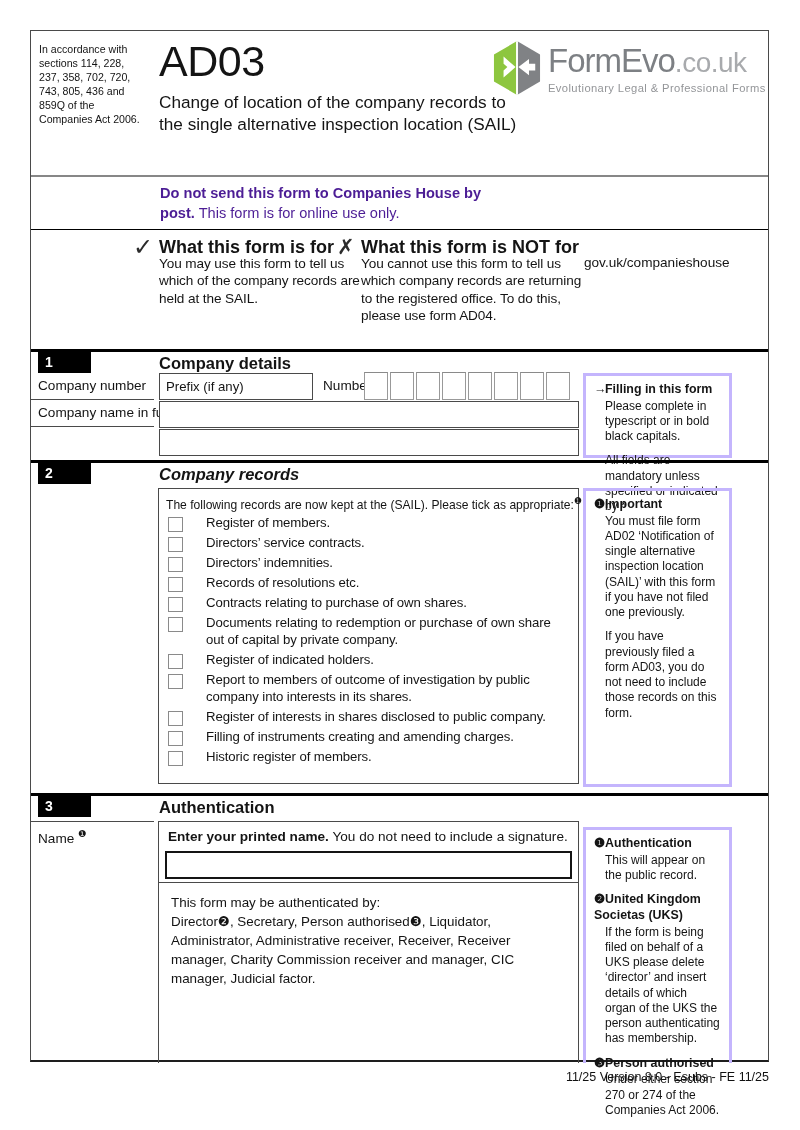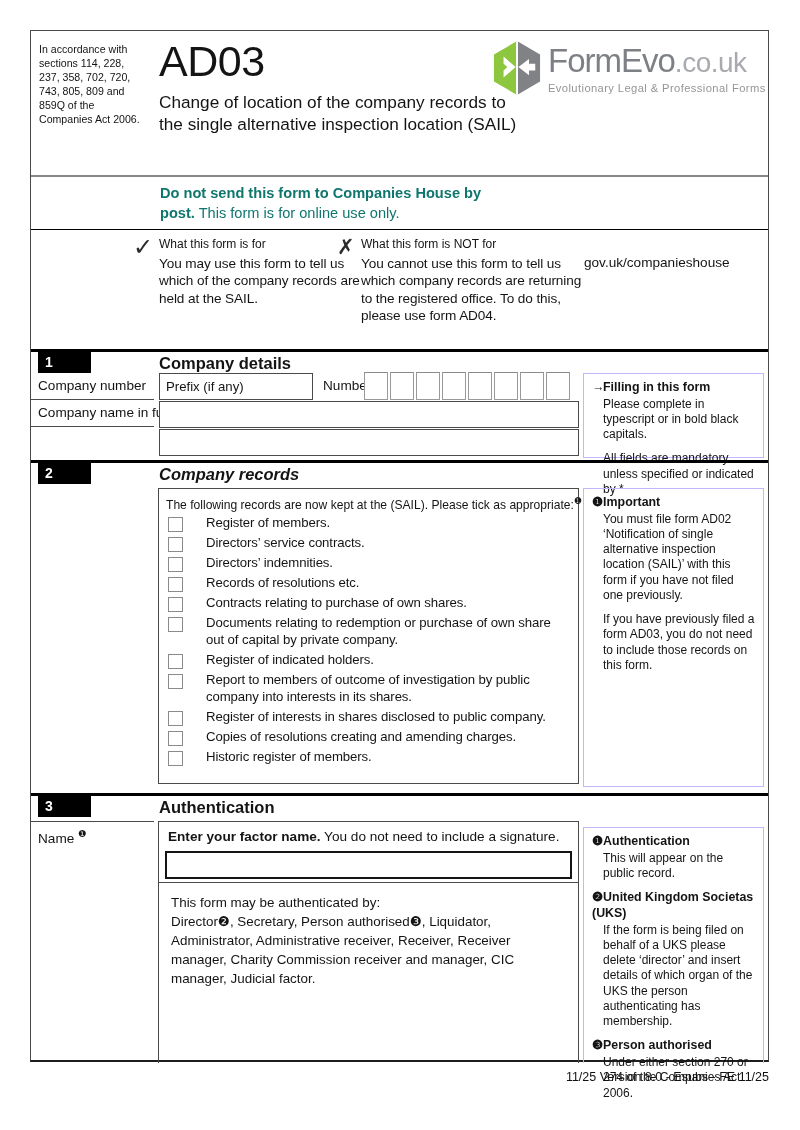--- a/index.html
+++ b/index.html
@@ -15,28 +15,28 @@
   .form-title{left:128px;top:60px;width:368px;font-size:17.2px;line-height:1.3;}
   .logo{left:462px;top:10px;width:276px;height:62px;display:flex;align-items:flex-start;}
   .logo svg{width:48px;height:54px;flex:none;margin-right:7px;}
   .logo-text{padding-top:3px;}
   .logo-name{font-size:33px;font-weight:normal;color:#7d8084;letter-spacing:-1px;line-height:1;}
   .logo-suffix{font-size:28px;font-weight:normal;color:#a8aaad;letter-spacing:-0.5px;}
   .logo-tagline{font-size:11.2px;color:#939598;letter-spacing:0.4px;margin-top:3px;}
 
   .rule-gray{left:0;top:144px;width:100%;height:2px;background:#878787;}
   .rule-thin{left:0;top:198px;width:100%;height:1px;background:#000;}
-  .notice{left:129px;top:153px;width:334px;font-size:14.6px;line-height:1.35;color:#0f766e;}
+  .notice{left:129px;top:153px;width:334px;font-size:14.6px;line-height:1.35;color:#4c1d95;}
   .notice b{font-weight:bold;}
 
   
   .big-icon{font-weight:bold;color:#2b2b2b;font-family:"DejaVu Sans",sans-serif;}
   .check-icon{left:102px;top:202px;font-size:24px;}
   .x-icon{left:306px;top:204px;font-size:21px;}
-  .info-title{font-size:12px;font-weight:normal;}
+  .info-title{font-size:18px;font-weight:bold;}
   .info-body{font-size:13.6px;line-height:1.28;letter-spacing:-0.1px;}
   .for-title{left:128px;top:206px;}
   .for-body{left:128px;top:224px;width:208px;}
   .notfor-title{left:330px;top:206px;}
   .notfor-body{left:330px;top:224px;width:230px;}
   .further{left:553px;top:206px;width:186px;font-size:13.6px;line-height:1.28;}
 
   
   .sec-rule{left:0;width:100%;height:3px;background:#000;}
   .sec-badge{left:7px;width:53px;height:21px;background:#000;color:#fff;font-size:14px;
@@ -50,21 +50,21 @@
   
   .prefix-box{left:128px;top:342px;width:154px;height:27px;border:1px solid #4a4a4a;
               box-sizing:border-box;font-size:13.2px;padding:5px 6px;}
   .number-label{left:292px;top:347px;font-size:13.6px;}
   .digit-cells{left:333px;top:341px;display:flex;gap:2px;}
   .digit-cell{width:24px;height:28px;border:1px solid #999;border-top-color:#8a8a8a;
               background:#fff;box-sizing:border-box;}
   .input-row{left:128px;width:420px;height:27px;border:1px solid #4a4a4a;box-sizing:border-box;background:#fff;}
 
   
-  .note-box{left:552px;width:181px;border:1px solid #c4b5fd;box-sizing:border-box;
+  .note-box{left:552px;width:149px;border:3px solid #c4b5fd;box-sizing:border-box;
             padding:6px 8px;font-size:12px;line-height:1.27;}
   .note-title{font-size:12.4px;font-weight:bold;}
   .note-body{margin-left:11px;margin-top:1px;}
   .note-gap{margin-top:9px;}
   .arrow{display:inline-block;width:11px;font-weight:bold;}
 
   
   .main-box2{left:127px;top:457px;width:421px;height:296px;border:1px solid #4a4a4a;
              box-sizing:border-box;padding:6px 0 0 7px;}
   .s2-intro{font-size:13px;white-space:nowrap;transform:scaleX(0.93);transform-origin:0 50%;}
@@ -83,21 +83,21 @@
   .note-item{margin-bottom:9px;}
 
   .footer{left:30px;top:1070px;width:739px;text-align:right;font-size:12.5px;color:#111;}
 </style>
 </head>
 <body>
 
 <div class="page">
   <div class="form-box">
 
-    <div class="abs legal">In accordance with sections 114, 228, 237, 358, 702, 720, 743, 805, 809 and 859Q of the Companies Act 2006.</div>
+    <div class="abs legal">In accordance with sections 114, 228, 237, 358, 702, 720, 743, 805, 436 and 859Q of the Companies Act 2006.</div>
     <div class="abs form-code">AD03</div>
     <div class="abs form-title">Change of location of the company records to the single alternative inspection location (SAIL)</div>
 
     <div class="abs logo">
       <svg viewBox="0 0 100 112">
         <polygon points="50,0 48,1 48,111 50,112 98,84 98,28" fill="#808285"></polygon>
         <polygon points="50,0 2,28 2,84 50,112 52,111 52,1" fill="#8dc63f"></polygon>
         <rect x="48" y="0" width="4" height="112" fill="#ffffff"></rect>
         <path d="M22,32 L47,54 L22,76 L22,61 L30,54 L22,47 Z" fill="#ffffff"></path>
         <path d="M53,54 L75,37 L75,47 L88,47 L88,61 L75,61 L75,71 Z" fill="#ffffff"></path>
@@ -200,21 +200,21 @@
           <div class="chk-row">
             <span class="chk-box"></span>
             <span class="chk-lbl">Report to members of outcome of investigation by public company into interests in its shares.</span>
           </div>
           <div class="chk-row">
             <span class="chk-box"></span>
             <span class="chk-lbl">Register of interests in shares disclosed to public company.</span>
           </div>
           <div class="chk-row">
             <span class="chk-box"></span>
-            <span class="chk-lbl">Copies of resolutions creating and amending charges.</span>
+            <span class="chk-lbl">Filling of instruments creating and amending charges.</span>
           </div>
           <div class="chk-row">
             <span class="chk-box"></span>
             <span class="chk-lbl">Historic register of members.</span>
           </div>
         </div>
     </div>
 
     <div class="abs note-box" style="top:457px;height:299px;">
       <div class="note-title"><span>❶</span><span>Important</span></div>
@@ -223,21 +223,21 @@
     </div>
 
     <div class="abs sec-rule" style="top:762px;"></div>
     <div class="abs sec-badge" style="top:765px;">3</div>
     <div class="abs sec-title" style="top:767px;">Authentication</div>
 
     <div class="abs side-underline" style="top:790px;"></div>
     <div class="abs side-label" style="top:797px;"><span>Name</span> <sup class="marker">❶</sup></div>
 
     <div class="abs authA">
-      <div class="authA-head"><b>Enter your factor name.</b><span> You do not need to include a signature.</span></div>
+      <div class="authA-head"><b>Enter your printed name.</b><span> You do not need to include a signature.</span></div>
       <div class="name-input"></div>
     </div>
 
     <div class="abs authB">
       <div>This form may be authenticated by:</div>
       <div>Director❷, Secretary, Person authorised❸, Liquidator, Administrator, Administrative receiver, Receiver, Receiver manager, Charity Commission receiver and manager, CIC manager, Judicial factor.</div>
     </div>
 
     <div class="abs note-box note-box3">
         <div class="note-item">

